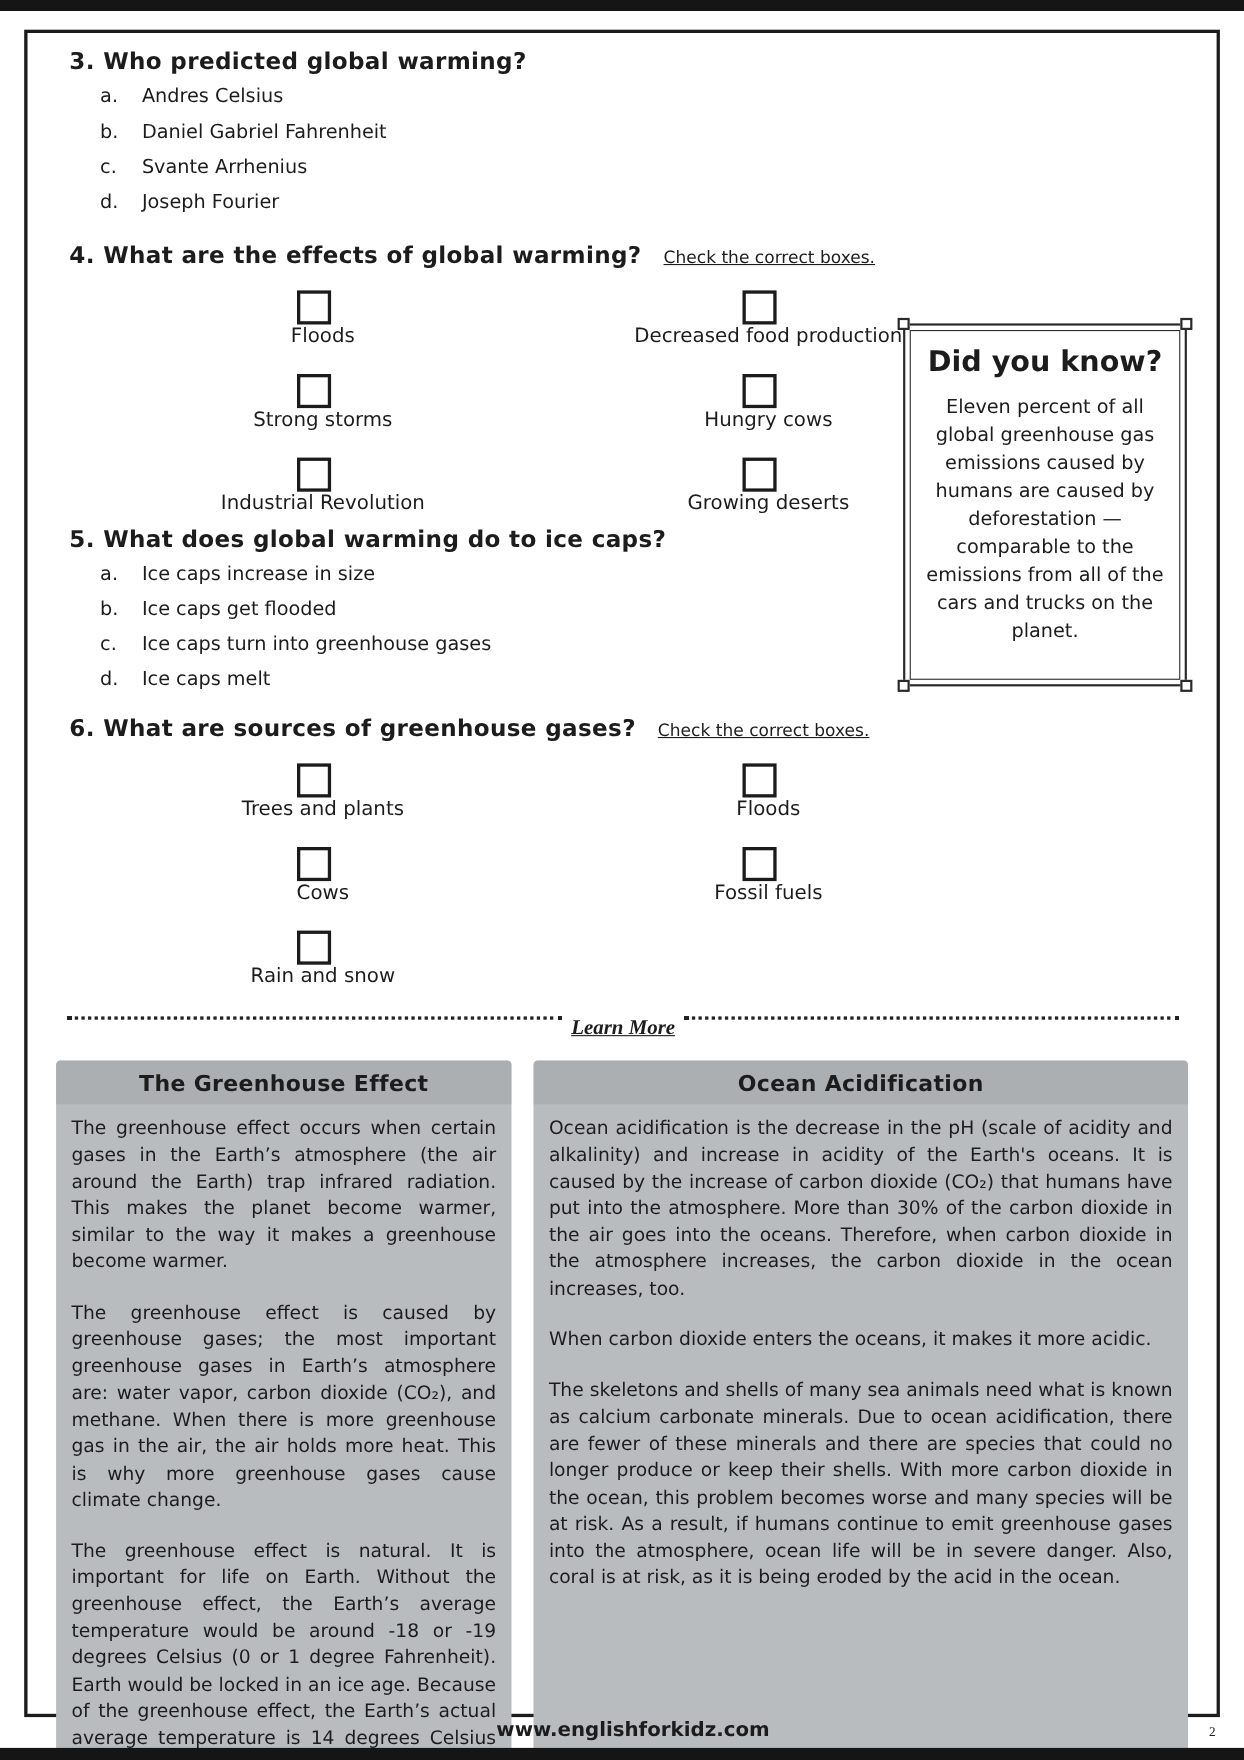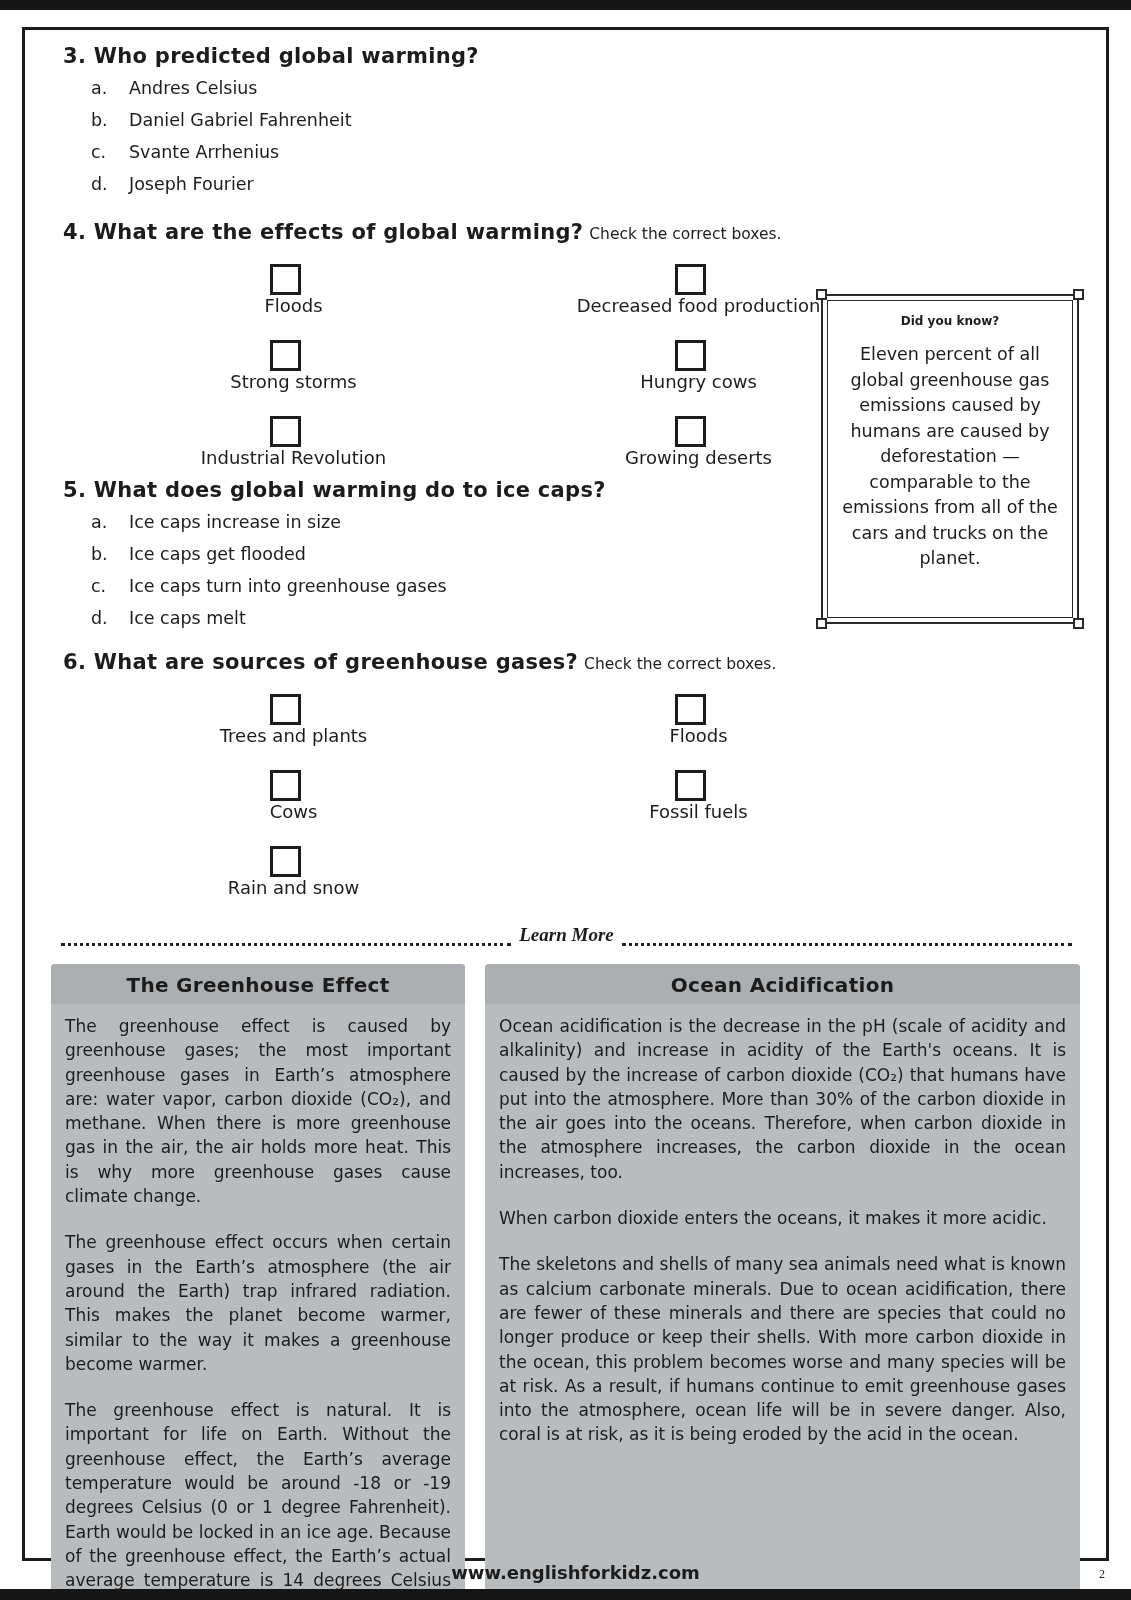--- a/index.html
+++ b/index.html
@@ -32,21 +32,22 @@
   .q-heading {
     margin-left: 38px;
     font-size: 21px;
     font-weight: bold;
     letter-spacing: 0.3px;
   }
   .q-hint {
     font-size: 15.5px;
     font-weight: normal;
     letter-spacing: 0;
-    margin-left: 6px;
+    margin-left: 20px;
+    text-decoration: underline;
   }
 
   .options { margin-left: 66px; margin-top: 10px; }
   .option { display: flex; font-size: 17.5px; margin-bottom: 12px; }
   .option .letter { width: 38px; flex: none; }
 
   .check-grid { margin-left: 66px; margin-top: 20px; }
   .check-row { display: flex; align-items: center; margin-bottom: 24px; }
   .check-row:last-child { margin-bottom: 10px; }
   .check-cell { display: flex; align-items: center; width: 405px; flex-direction: column; }
@@ -77,27 +78,28 @@
   .dyk .corner {
     position: absolute;
     width: 11px; height: 11px;
     background: #fff;
     border: 2px solid #2a2a2a;
   }
   .dyk .c-tl { left: -7px; top: -7px; }
   .dyk .c-tr { right: -7px; top: -7px; }
   .dyk .c-bl { left: -7px; bottom: -7px; }
   .dyk .c-br { right: -7px; bottom: -7px; }
-  .dyk-title { font-size: 12px; font-weight: bold; margin-bottom: 14px; }
+  .dyk-title { font-size: 26px; font-weight: bold; margin-bottom: 14px; }
   .dyk-body { font-size: 17.5px; line-height: 1.46; }
 
   .divider {
     display: flex;
-    align-items: flex-end;
+    align-items: flex-start;
     margin: 26px 34px 0 36px;
+    text-decoration: underline;
   }
   .dot-line { flex: 1; border-top: 3px dotted #222; height: 0; }
   .divider-label {
     font-family: "Liberation Serif", "DejaVu Serif", serif;
     font-style: italic;
     font-weight: bold;
     font-size: 19px;
     padding: 0 8px;
     white-space: nowrap;
   }
@@ -276,22 +278,22 @@
   <div class="divider">
     <div class="dot-line"></div>
     <div class="divider-label">Learn More</div>
     <div class="dot-line"></div>
   </div>
 
   <div class="articles">
     <div class="article article-left">
       <div class="article-title">The Greenhouse Effect</div>
       <div class="article-body">
+        <p>The greenhouse effect occurs when certain gases in the Earth’s atmosphere (the air around the Earth) trap infrared radiation. This makes the planet become warmer, similar to the way it makes a greenhouse become warmer.</p>
         <p>The greenhouse effect is caused by greenhouse gases; the most important greenhouse gases in Earth’s atmosphere are: water vapor, carbon dioxide (CO₂), and methane. When there is more greenhouse gas in the air, the air holds more heat. This is why more greenhouse gases cause climate change.</p>
-        <p>The greenhouse effect occurs when certain gases in the Earth’s atmosphere (the air around the Earth) trap infrared radiation. This makes the planet become warmer, similar to the way it makes a greenhouse become warmer.</p>
         <p>The greenhouse effect is natural. It is important for life on Earth. Without the greenhouse effect, the Earth’s average temperature would be around -18 or -19 degrees Celsius (0 or 1 degree Fahrenheit). Earth would be locked in an ice age. Because of the greenhouse effect, the Earth’s actual average temperature is 14 degrees Celsius (57 degrees Fahrenheit).</p>
       </div>
     </div>
     <div class="article article-right">
       <div class="article-title">Ocean Acidification</div>
       <div class="article-body">
         <p>Ocean acidification is the decrease in the pH (scale of acidity and alkalinity) and increase in acidity of the Earth's oceans. It is caused by the increase of carbon dioxide (CO₂) that humans have put into the atmosphere. More than 30% of the carbon dioxide in the air goes into the oceans. Therefore, when carbon dioxide in the atmosphere increases, the carbon dioxide in the ocean increases, too.</p>
         <p>When carbon dioxide enters the oceans, it makes it more acidic.</p>
         <p>The skeletons and shells of many sea animals need what is known as calcium carbonate minerals. Due to ocean acidification, there are fewer of these minerals and there are species that could no longer produce or keep their shells. With more carbon dioxide in the ocean, this problem becomes worse and many species will be at risk. As a result, if humans continue to emit greenhouse gases into the atmosphere, ocean life will be in severe danger. Also, coral is at risk, as it is being eroded by the acid in the ocean.</p>
       </div>

